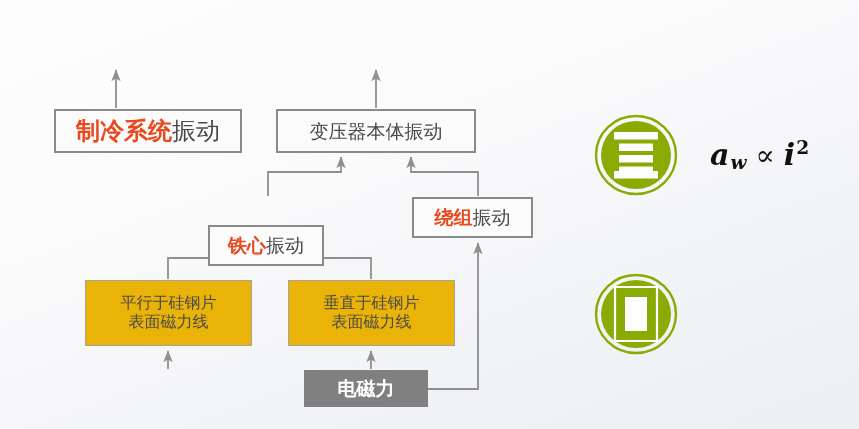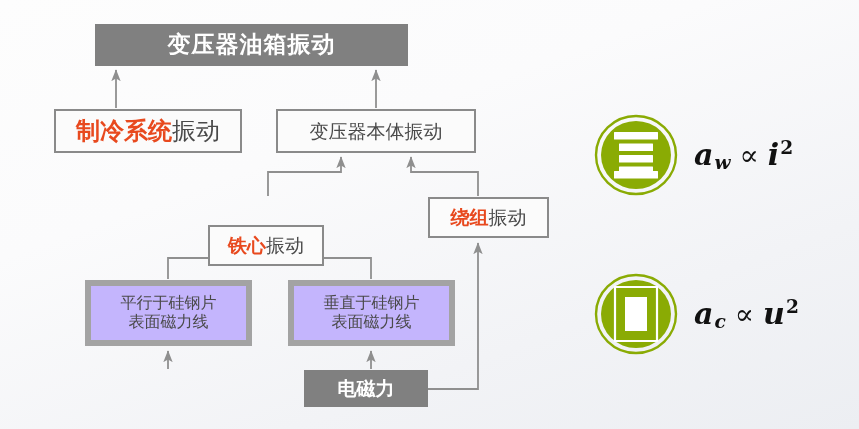--- a/index.html
+++ b/index.html
@@ -43,53 +43,53 @@
     font-weight: bold;
     border: none;
   }
   
   .node.outline {
     background: #fbfbfb;
     border: 2px solid #8a8a8a;
     color: #4a4a4a;
   }
   .node.outline.thin {
-    border: 6px solid #a3a3a3;
-    background: #c4b5fd;
+    border: 1px solid #a3a3a3;
+    background: #eab308;
   }
   .hl {
     color: #e8491e;
     font-weight: bold;
   }
   .rest { color: #4a4a4a; }
 
   #box-tank        { left:95px;  top:24px;  width:313px; height:42px;  font-size:23px; letter-spacing:1px; }
   #box-cooling     { left:22px;  top:109px; width:188px; height:44px;  font-size:24px;margin-left:32px; }
   #box-body        { left:276px; top:109px; width:200px; height:44px;  font-size:19px;align-items:center; }
   #box-core        { left:208px; top:197px; width:116px; height:41px;  font-size:19px;margin-top:28px; }
-  #box-winding     { left:428px; top:197px; width:121px; height:41px;  font-size:19px; }
+  #box-winding     { left:412px; top:197px; width:121px; height:41px;  font-size:19px; }
   #box-parallel    { left:85px;  top:280px; width:167px; height:66px;  font-size:16px; }
   #box-perpendicular{left:288px; top:280px; width:167px; height:66px;  font-size:16px; }
   #box-magneto     { left:101px; top:370px; width:129px; height:37px;  font-size:19px; }
   #box-emforce     { left:304px; top:370px; width:124px; height:37px;  font-size:19px;text-align:center; }
 
   .sym-group { position: absolute; display: flex; align-items: center; }
   #sym-winding { left: 594px; top: 113px; }
   #sym-core    { left: 594px; top: 272px; }
 
   .badge {
     width: 84px;
     height: 84px;
     position: relative;
     flex: 0 0 auto;
   }
   .badge svg { display: block; }
 
   .formula {
-    margin-left: 16px;
+    margin-left: 32px;
     font-family: "DejaVu Serif", "Liberation Serif", serif;
     font-weight: bold;
     font-style: italic;
     font-size: 30px;
     color: #111111;
     white-space: nowrap;
     letter-spacing: 1px;
   }
   .formula sub {
     font-size: 0.62em;
@@ -134,23 +134,20 @@
       <path d="M371,279 L371,258 L299,258 L299,243"></path>
 
       <path d="M168,369 L168,351"></path>
 
       <path d="M371,369 L371,351"></path>
 
       <path d="M428,389 L478,389 L478,243"></path>
     </g>
   </svg>
 
-  <div class="node filled" id="box-tank">
-    <span>变压器油箱振动</span>
-  </div>
 
   <div class="node outline" id="box-cooling">
     <span>
       <span class="hl">制冷系统</span><span class="rest">振动</span>
     </span>
   </div>
 
   <div class="node outline" id="box-body">
     <span>变压器本体振动</span>
   </div>
@@ -211,18 +208,15 @@
         <ellipse cx="42" cy="42" rx="40" ry="39" fill="none" stroke="#8aab04" stroke-width="2.4"></ellipse>
         <ellipse cx="42" cy="42" rx="35" ry="34" fill="#8aab04"></ellipse>
         <path d="M21,15 L63,15 L63,69 L21,69 Z
                  M21,15 L31,25 L31,59 L21,69 Z
                  M63,15 L53,25 L53,59 L63,69 Z
                  M21,15 L31,25 L53,25 L63,15 Z
                  M21,69 L31,59 L53,59 L63,69 Z" fill="#ffffff" fill-rule="evenodd"></path>
         <path d="M21,15 L63,15 L63,69 L21,69 Z" fill="none" stroke="#ffffff" stroke-width="2.2"></path>
       </svg>
     </div>
-    <div class="formula">
-      <span>a</span><sub>c</sub><span class="prop">∝</span><span>u</span><sup>2</sup>
-    </div>
   </div>
 
 </div>
 
 </body></html>

